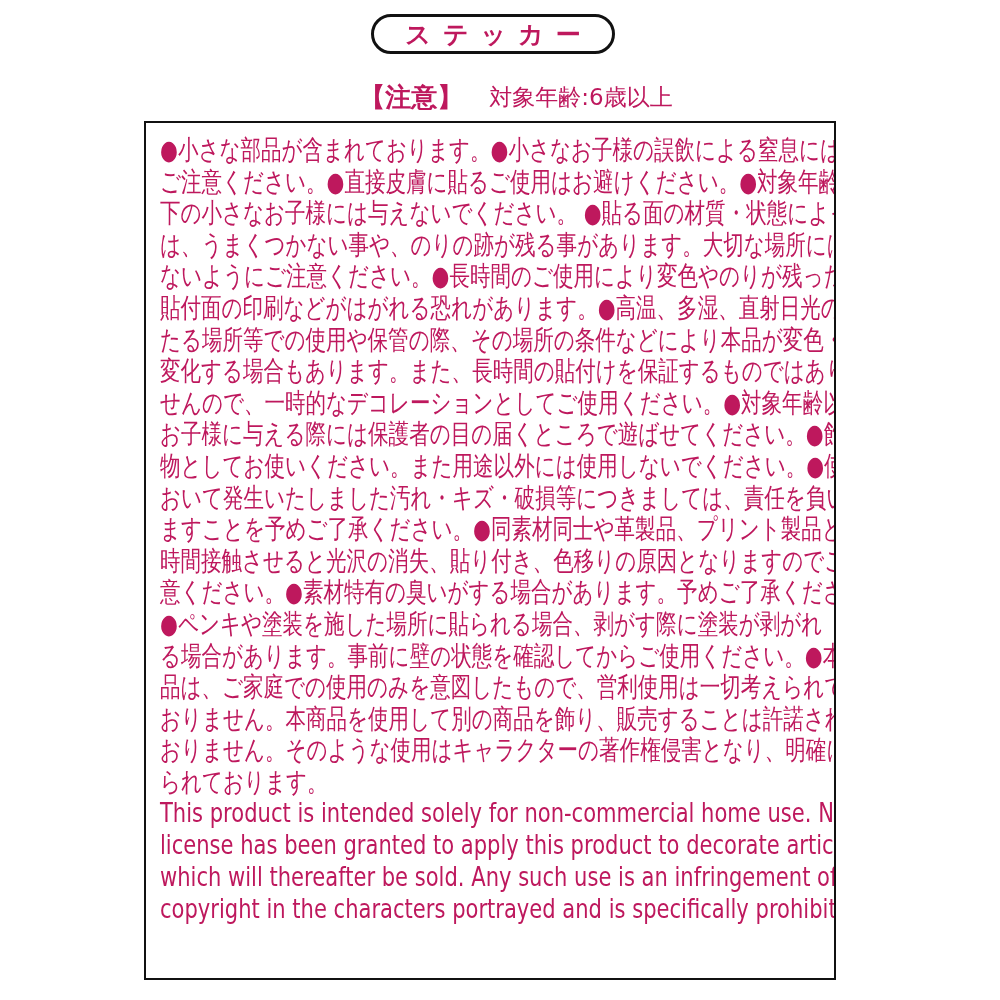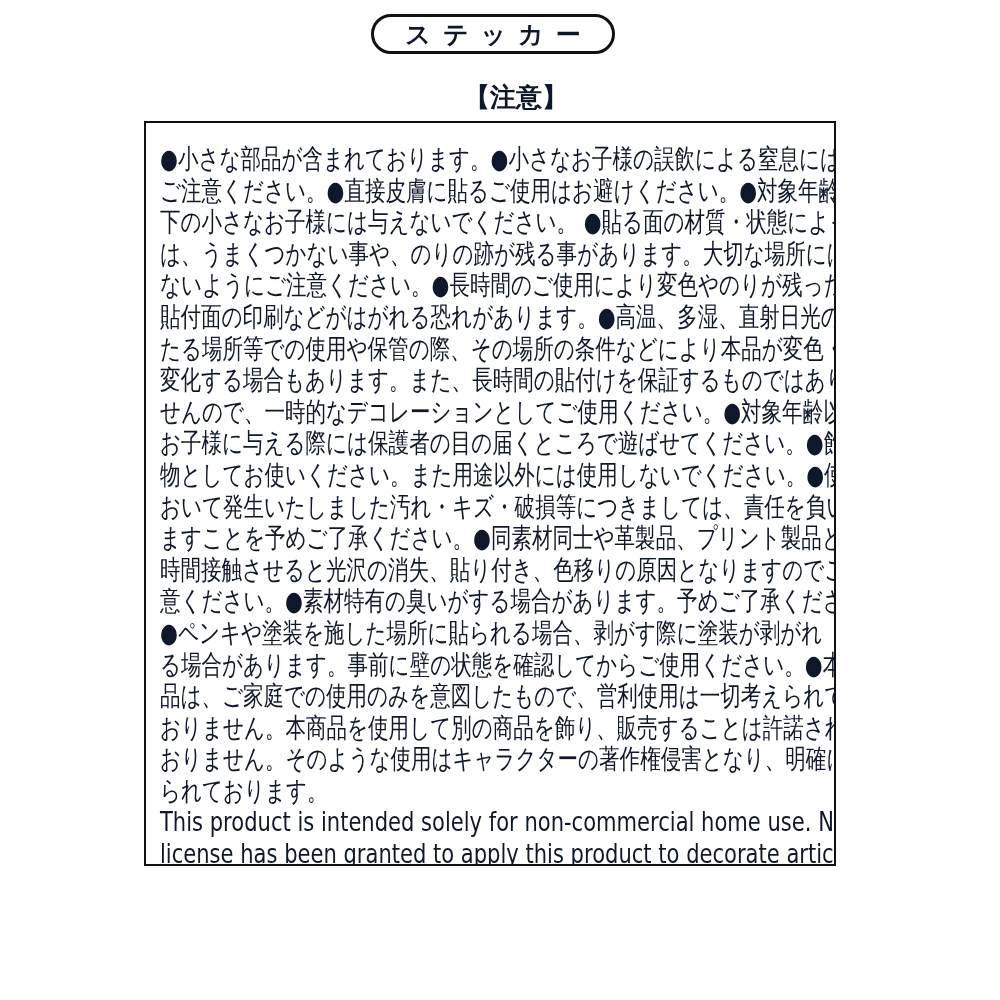--- a/index.html
+++ b/index.html
@@ -6,21 +6,21 @@
     margin: 0;
     padding: 0;
     background: #ffffff;
   }
   .page {
     position: relative;
     width: 1000px;
     height: 1000px;
     background: #ffffff;
     font-family: "DejaVu Sans", sans-serif;
-    color: #0f172a;
+    color: #be185d;
     overflow: hidden;
   }
   .badge-pill {
     position: absolute;
     left: 371px;
     top: 14px;
     width: 244px;
     height: 40px;
     border: 3px solid #111111;
     border-radius: 22px;
@@ -55,25 +55,25 @@
   .age-label {
     font-size: 23px;
     margin-left: 26px;
     white-space: nowrap;
   }
   .notice-box {
     position: absolute;
     left: 144px;
     top: 121px;
     width: 692px;
-    height: 745px;
+    height: 859px;
     border: 2px solid #111111;
     box-sizing: border-box;
     background: #ffffff;
-    padding: 20px 0 0 14px;
+    padding: 11px 0 0 14px;
     overflow: hidden;
   }
   .jp-line {
     font-size: 27px;
     line-height: 31.6px;
     white-space: nowrap;
     transform: scaleX(0.76);
     transform-origin: 0 50%;
     letter-spacing: 0px;
     font-weight: 500;
@@ -90,20 +90,21 @@
 <body>
 
 <div class="page">
 
   <div class="badge-pill">
     <span class="badge-text">ステッカー</span>
   </div>
 
   <div class="caution-row">
     <span class="caution-label">【注意】</span>
+    <span class="age-label">対象年齢:6歳以上</span>
   </div>
 
   <div class="notice-box">
     <div>
         <div class="jp-line">●小さな部品が含まれております。●小さなお子様の誤飲による窒息には</div>
         <div class="jp-line">ご注意ください。●直接皮膚に貼るご使用はお避けください。●対象年齢以</div>
         <div class="jp-line">下の小さなお子様には与えないでください。 ●貼る面の材質・状態によって</div>
         <div class="jp-line">は、うまくつかない事や、のりの跡が残る事があります。大切な場所には貼ら</div>
         <div class="jp-line">ないようにご注意ください。●長時間のご使用により変色やのりが残ったり、</div>
         <div class="jp-line">貼付面の印刷などがはがれる恐れがあります。●高温、多湿、直射日光のあ</div>

